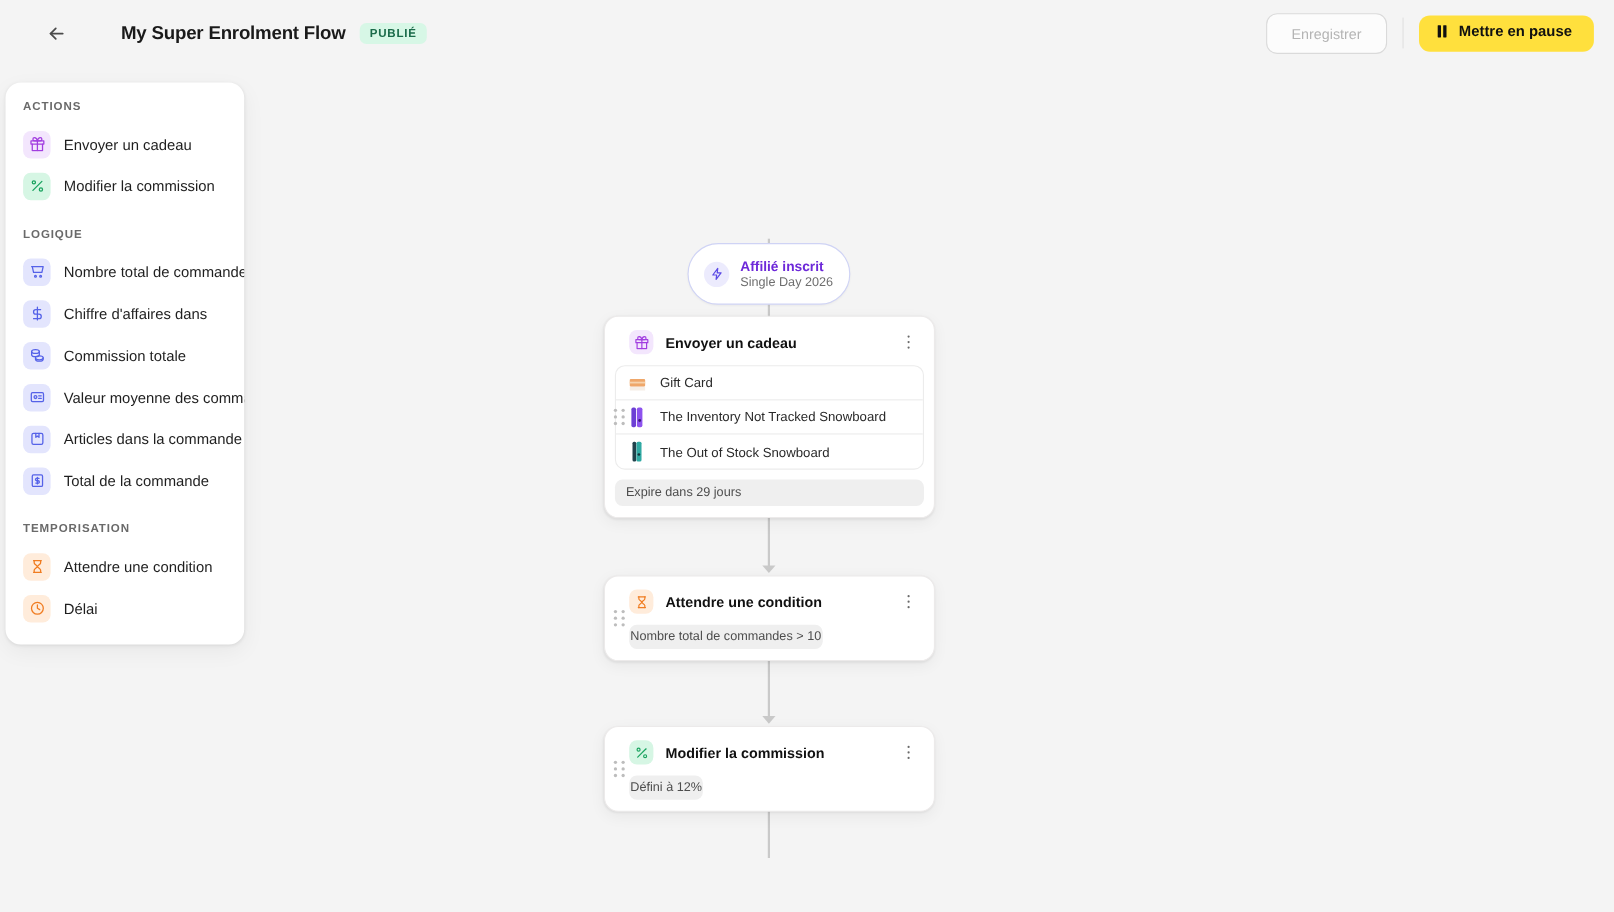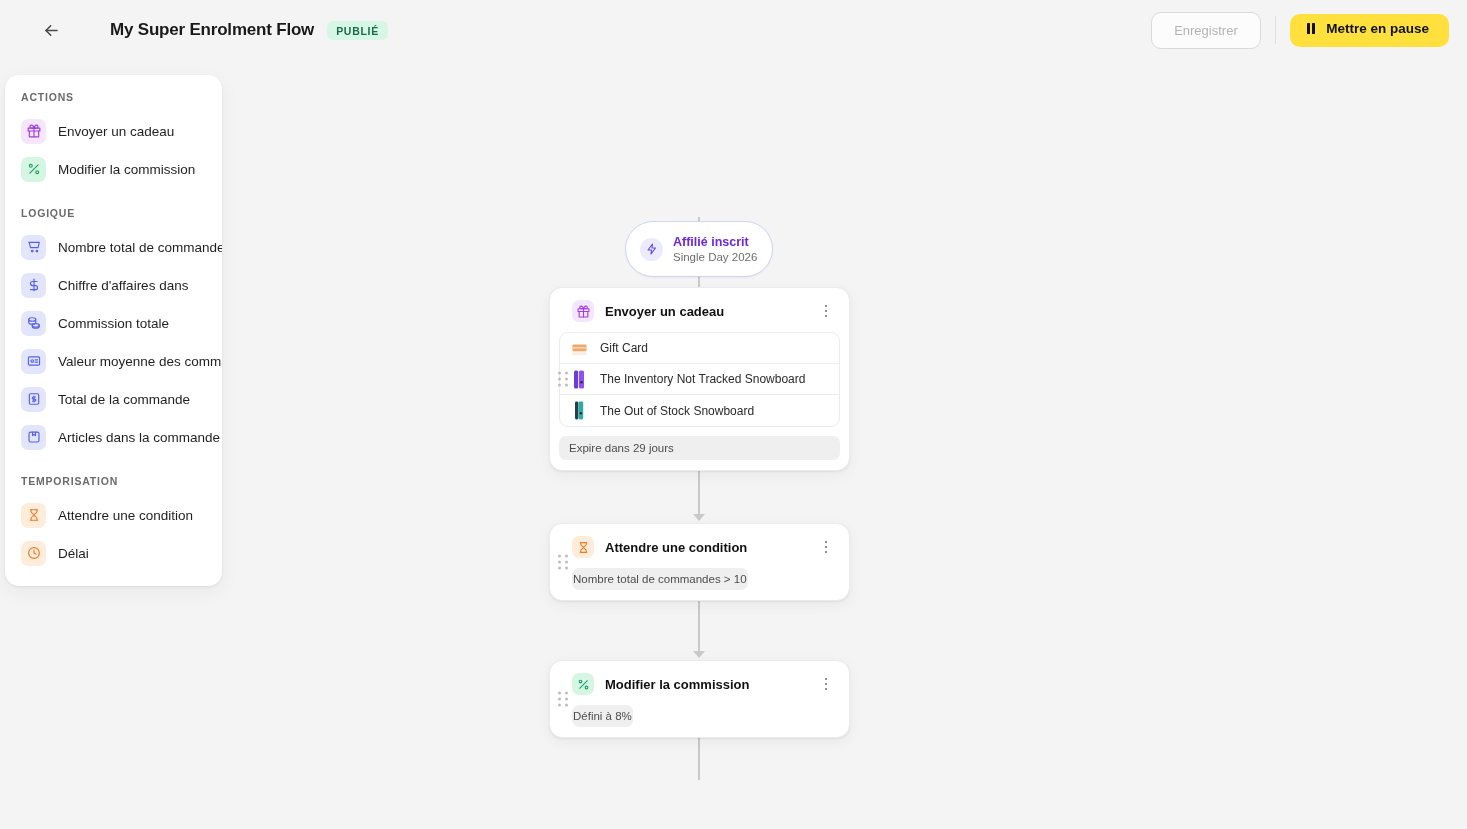--- a/index.html
+++ b/index.html
@@ -251,36 +251,36 @@
             <line x1="14" y1="10" x2="18" y2="10"></line>
               <line x1="14" y1="14" x2="18" y2="14"></line>
           </svg>
         </span>
         <span class="side-label">Valeur moyenne des commandes</span>
       </div>
 
       <div class="side-item">
         <span class="side-icon ic-indigo">
           <svg width="14" height="14" viewBox="0 0 24 24" fill="none" stroke="currentColor" stroke-width="2" stroke-linecap="round" stroke-linejoin="round">
+            <rect x="3.5" y="3.5" width="17" height="17" rx="2.5"></rect>
+              <path d="M9.5 3.5v6l2.5-1.8 2.5 1.8v-6"></path>
+          </svg>
+        </span>
+        <span class="side-label">Articles dans la commande</span>
+      </div>
+
+      <div class="side-item">
+        <span class="side-icon ic-indigo">
+          <svg width="14" height="14" viewBox="0 0 24 24" fill="none" stroke="currentColor" stroke-width="2" stroke-linecap="round" stroke-linejoin="round">
             <rect x="4" y="3" width="16" height="18" rx="2"></rect>
             <path d="M14.5 8.5H10.8a1.8 1.8 0 0 0 0 3.6h2.4a1.8 1.8 0 0 1 0 3.6H9.5"></path>
             <line x1="12" y1="7" x2="12" y2="17"></line>
           </svg>
         </span>
         <span class="side-label">Total de la commande</span>
-      </div>
-
-      <div class="side-item">
-        <span class="side-icon ic-indigo">
-          <svg width="14" height="14" viewBox="0 0 24 24" fill="none" stroke="currentColor" stroke-width="2" stroke-linecap="round" stroke-linejoin="round">
-            <rect x="3.5" y="3.5" width="17" height="17" rx="2.5"></rect>
-              <path d="M9.5 3.5v6l2.5-1.8 2.5 1.8v-6"></path>
-          </svg>
-        </span>
-        <span class="side-label">Articles dans la commande</span>
       </div>
     </div>
 
     <div class="side-group">
       <div class="side-group-title">TEMPORISATION</div>
       <div class="side-item">
         <span class="side-icon ic-orange">
           <svg width="14" height="14" viewBox="0 0 24 24" fill="none" stroke="currentColor" stroke-width="2" stroke-linecap="round" stroke-linejoin="round">
             <line x1="6" y1="3" x2="18" y2="3"></line>
               <line x1="6" y1="21" x2="18" y2="21"></line>
@@ -441,18 +441,18 @@
           </svg>
         </span>
         <span class="card-title">Modifier la commission</span>
         <span class="kebab">
             <i></i>
             <i></i>
             <i></i>
           </span>
       </div>
       <div class="pill-row">
-        <span class="pill-inline">Défini à 8%</span>
+        <span class="pill-inline">Défini à 12%</span>
       </div>
     </div>
 
   </div>
 </div>
 
 </body></html>

